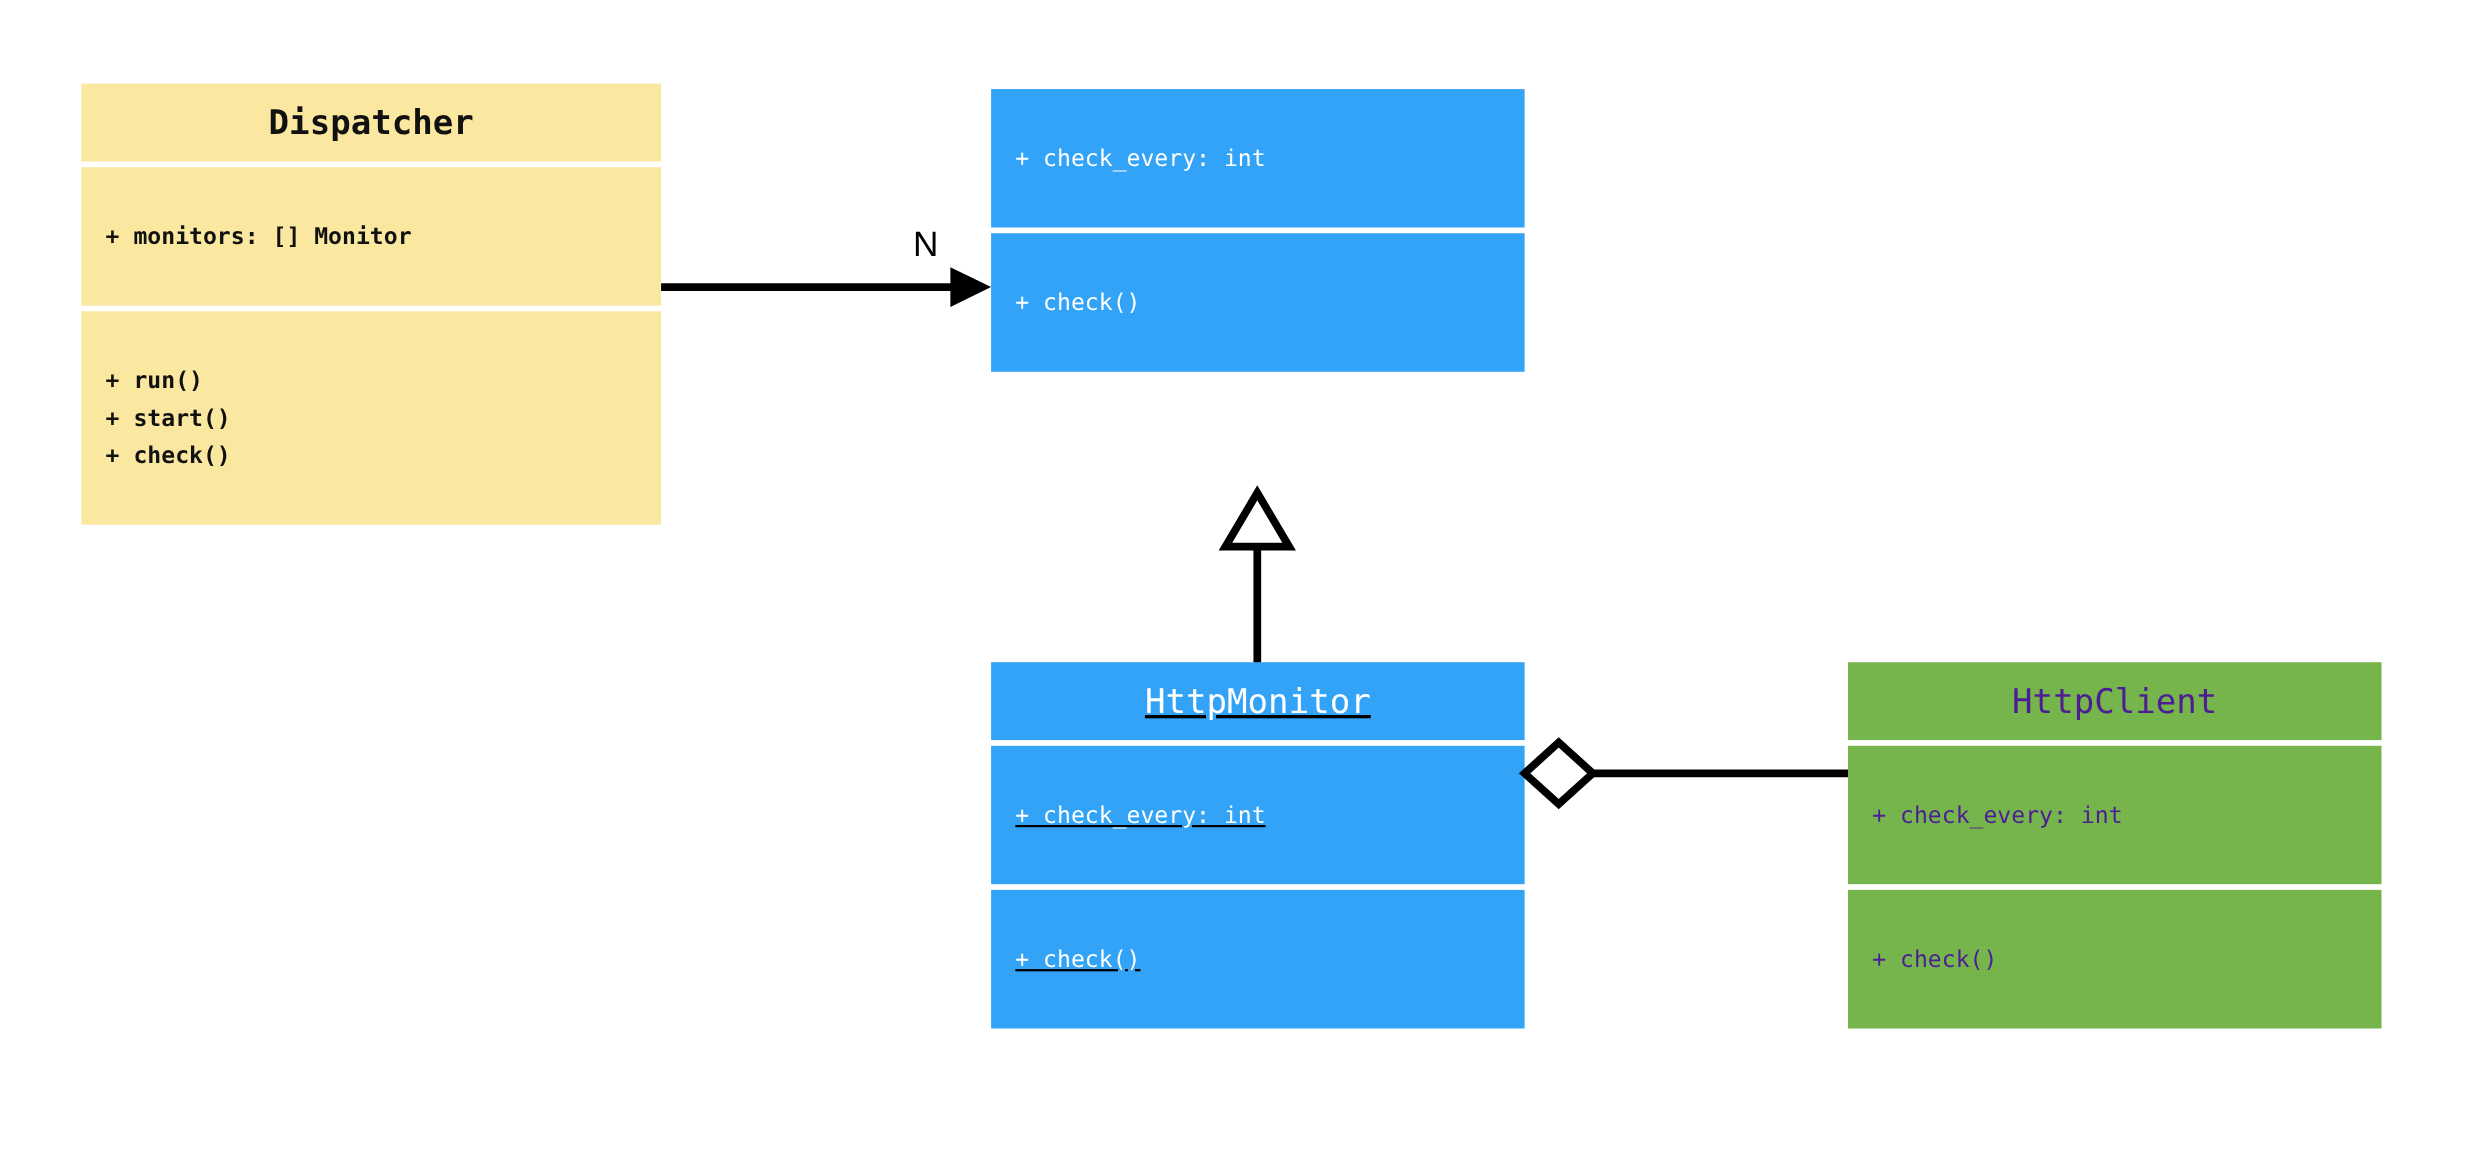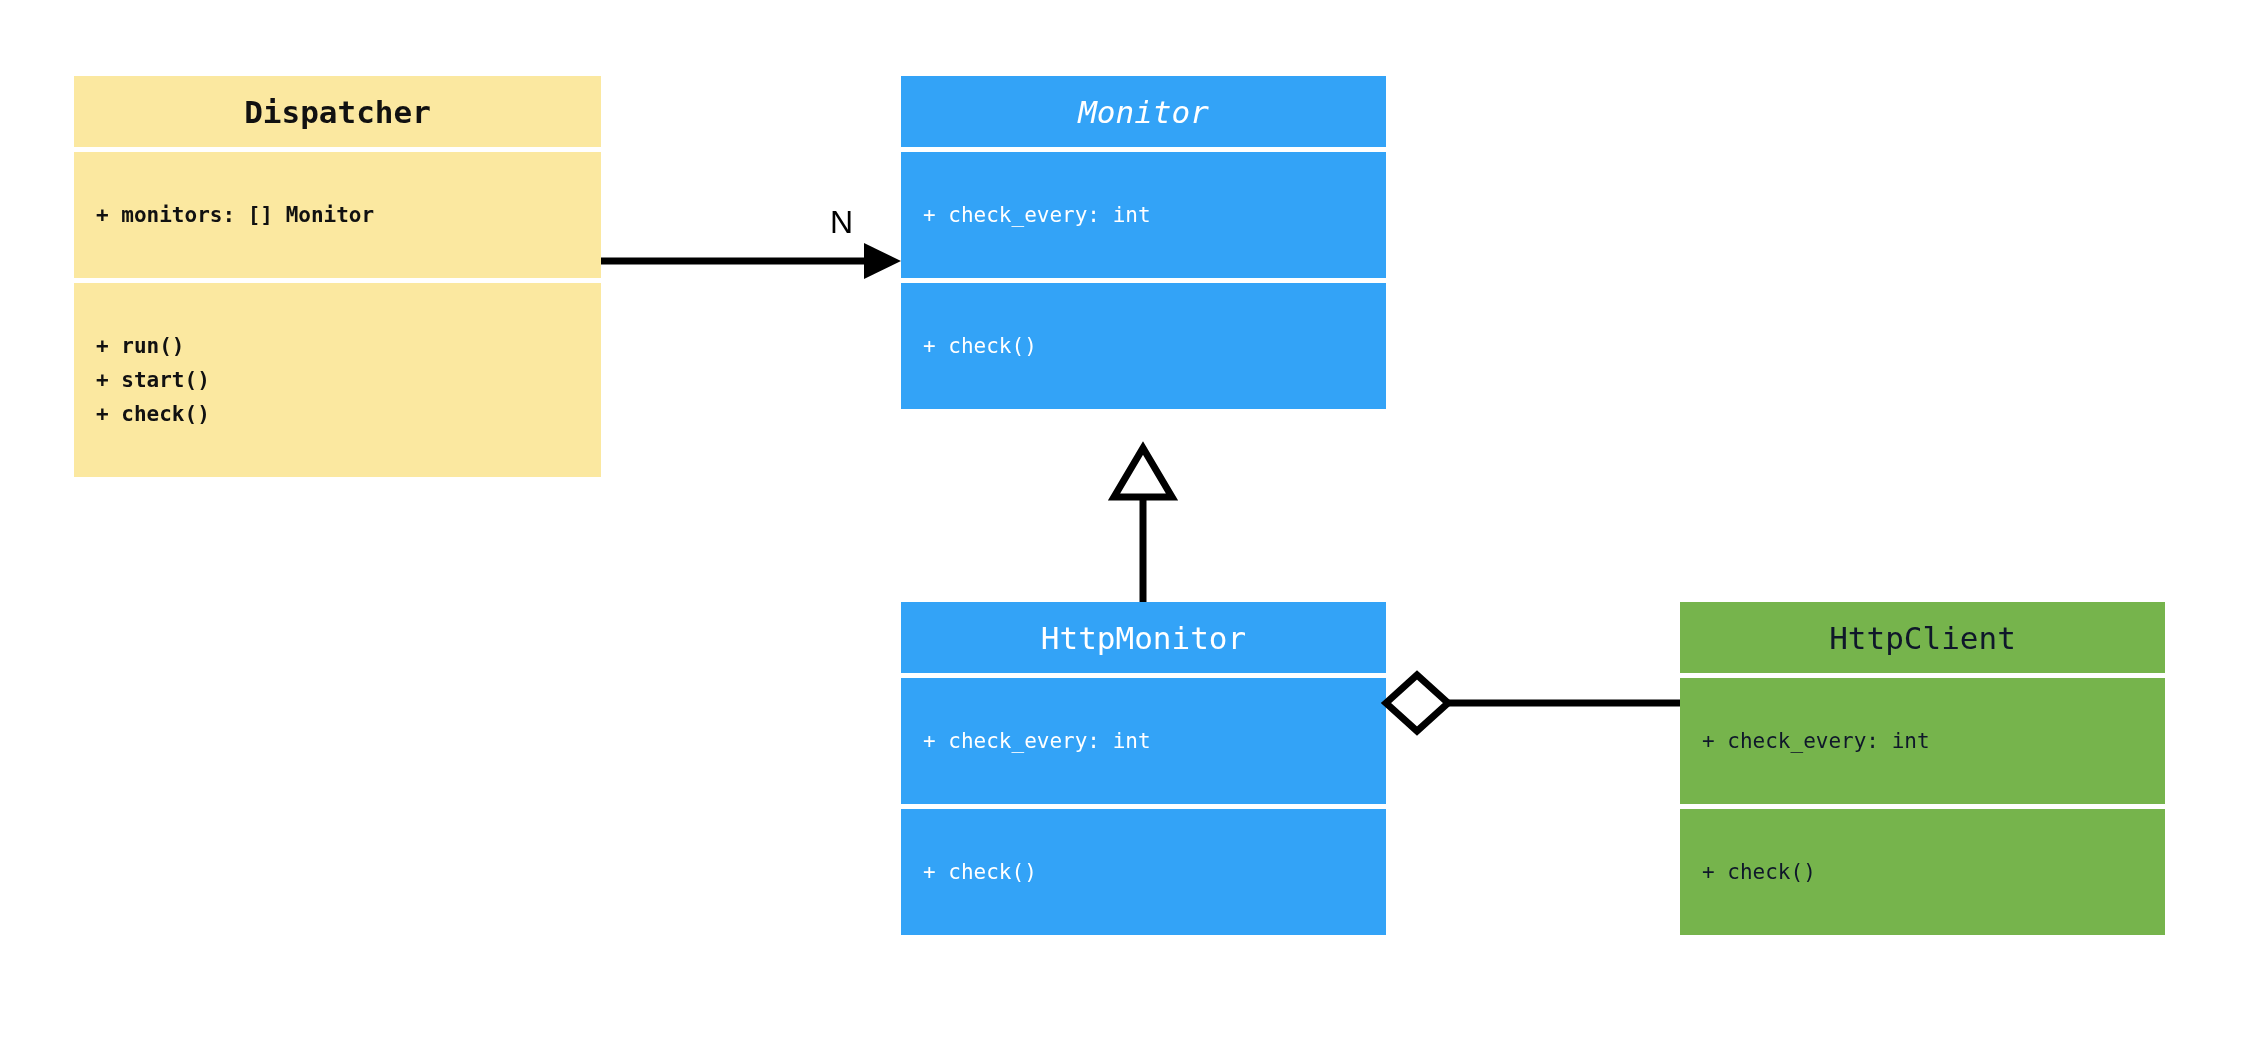--- a/index.html
+++ b/index.html
@@ -45,28 +45,28 @@
   }
   .comp-gap {
     height: 5px;
     background: #ffffff;
     width: 100%;
   }
 
   
   .theme-yellow .compartment { background: #fbe8a0; color: #111111; }
   .theme-blue   .compartment { background: #33a3f7; color: #ffffff; }
-  .theme-green  .compartment { background: #76b44c; color: #0f172a; }
+  .theme-green  .compartment { background: #76b44c; color: #4c1d95; }
 
   .abstract-title { font-style: italic; }
 
   
   #box-dispatcher  { left: 74px;   top: 76px;  width: 527px; font-weight: bold; }
   #box-monitor     { left: 901px;  top: 76px;  width: 485px; }
-  #box-httpmonitor { left: 901px;  top: 602px; width: 485px; }
+  #box-httpmonitor { left: 901px;  top: 602px; width: 485px; text-decoration: underline; }
   #box-httpclient  { left: 1680px; top: 602px; width: 485px; }
 
   
   .connector-layer {
     position: absolute;
     left: 0; top: 0;
     width: 2244px;
     height: 1048px;
     pointer-events: none;
   }
@@ -88,21 +88,20 @@
     <div class="compartment comp-title">Dispatcher</div>
     <div class="comp-gap"></div>
     <div class="compartment comp-body">+ monitors: [] Monitor</div>
     <div class="comp-gap"></div>
     <div class="compartment comp-body">+ run()
 + start()
 + check()</div>
   </div>
 
   <div class="uml-class theme-blue" id="box-monitor">
-    <div class="compartment comp-title abstract-title">Monitor</div>
     <div class="comp-gap"></div>
     <div class="compartment comp-body">+ check_every: int</div>
     <div class="comp-gap"></div>
     <div class="compartment comp-body">+ check()</div>
   </div>
 
   <div class="uml-class theme-blue" id="box-httpmonitor">
     <div class="compartment comp-title">HttpMonitor</div>
     <div class="comp-gap"></div>
     <div class="compartment comp-body">+ check_every: int</div>

